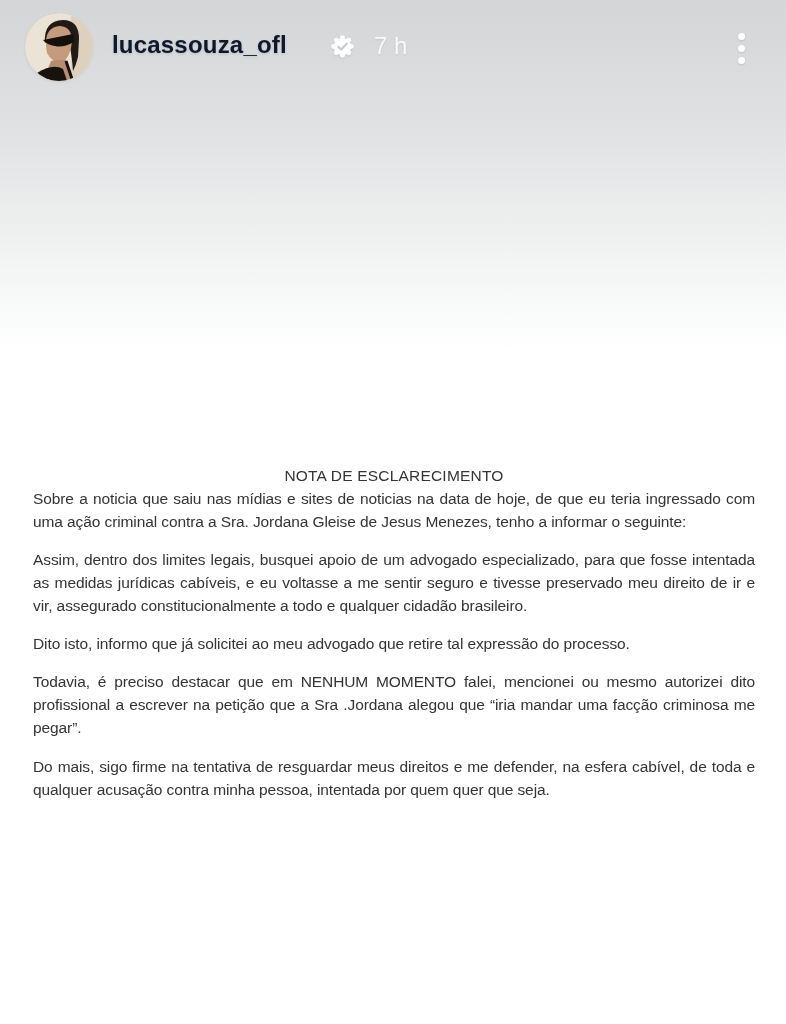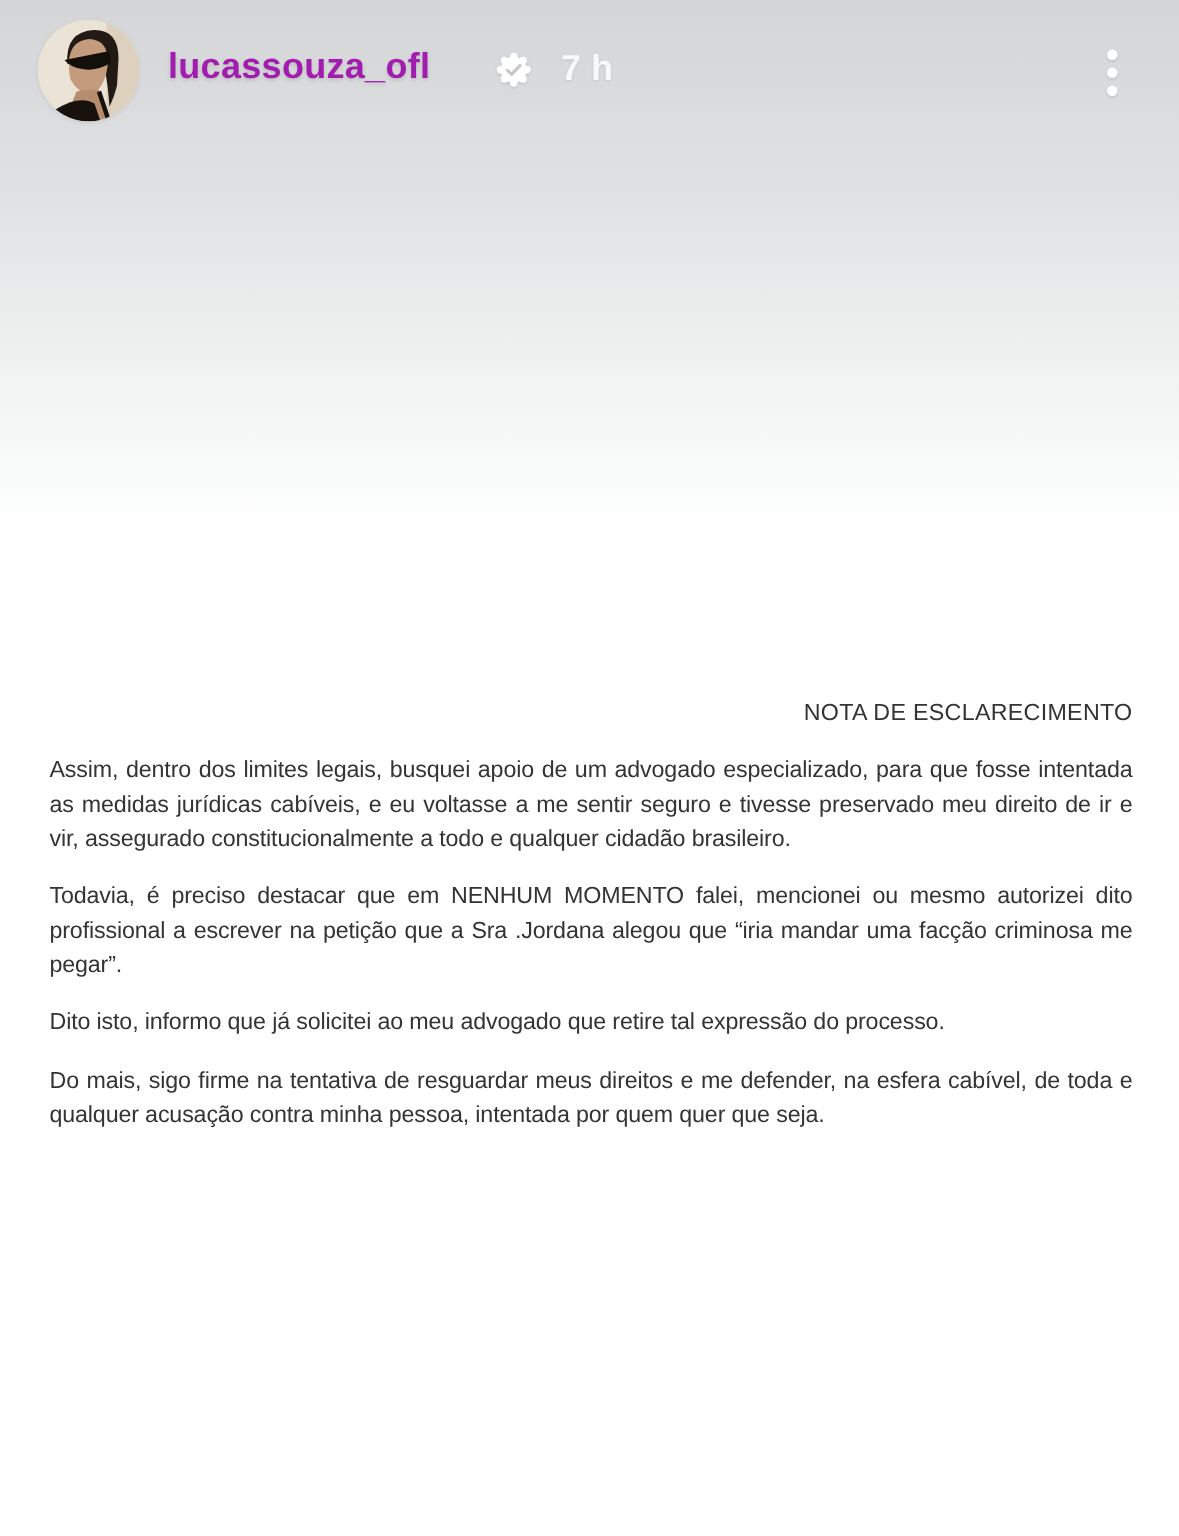--- a/index.html
+++ b/index.html
@@ -48,39 +48,39 @@
     box-shadow: 0 1px 3px rgba(0,0,0,0.08);
   }
   .avatar svg { display: block; width: 100%; height: 100%; }
 
   .username {
     position: absolute;
     left: 112px; top: 31px;
     font-size: 24px;
     font-weight: bold;
     letter-spacing: 0.2px;
-    color: #a21caf;
+    color: #0f172a;
     text-shadow: 0 1px 3px rgba(0,0,0,0.14);
     cursor: pointer;
     white-space: nowrap;
   }
 
   .verified {
     position: absolute;
     left: 331px; top: 35px;
     width: 23px; height: 23px;
   }
   .verified svg { display: block; width: 100%; height: 100%;
     filter: drop-shadow(0 1px 1px rgba(0,0,0,0.10)); }
 
   .timestamp {
     position: absolute;
     left: 374px; top: 32px;
     font-size: 24px;
-    font-weight: bold;
+    font-weight: normal;
     color: rgba(255,255,255,0.88);
     text-shadow: 0 1px 2px rgba(0,0,0,0.10);
     white-space: nowrap;
   }
 
   .more-btn {
     position: absolute;
     left: 723px; top: 22px;
     width: 36px; height: 52px;
     background: transparent;
@@ -109,22 +109,21 @@
     font-size: 15.5px;
     line-height: 23px;
     letter-spacing: -0.1px;
     text-align: justify;
     text-justify: inter-word;
   }
   .note .title {
     font-size: 15.5px;
     font-weight: normal;
     letter-spacing: 0.2px;
-    margin-bottom: 15px;
-    text-align: right;
+    text-align: center;
   }
   .note p { margin: 0 0 15px 0; }
   .note p:last-child { margin-bottom: 0; margin-top: 16px; }
 </style>
 </head>
 <body>
 
 <div class="story">
 
   <div class="story-gradient"></div>
@@ -183,19 +182,20 @@
         <span class="dot"></span>
         <span class="dot"></span>
         <span class="dot"></span>
       </span>
     </button>
 
   </div>
 
   <div class="note">
     <div class="title">NOTA DE ESCLARECIMENTO</div>
+    <p>Sobre a noticia que saiu nas mídias e sites de noticias na data de hoje, de que eu teria ingressado com uma ação criminal contra a Sra. Jordana Gleise de Jesus Menezes, tenho a informar o seguinte:</p>
     <p>Assim, dentro dos limites legais, busquei apoio de um advogado especializado, para que fosse intentada as medidas jurídicas cabíveis, e eu voltasse a me sentir seguro e tivesse preservado meu direito de ir e vir, assegurado constitucionalmente a todo e qualquer cidadão brasileiro.</p>
+    <p>Dito isto, informo que já solicitei ao meu advogado que retire tal expressão do processo.</p>
     <p>Todavia, é preciso destacar que em NENHUM MOMENTO falei, mencionei ou mesmo autorizei dito profissional a escrever na petição que a Sra .Jordana alegou que “iria mandar uma facção criminosa me pegar”.</p>
-    <p>Dito isto, informo que já solicitei ao meu advogado que retire tal expressão do processo.</p>
     <p>Do mais, sigo firme na tentativa de resguardar meus direitos e me defender, na esfera cabível, de toda e qualquer acusação contra minha pessoa, intentada por quem quer que seja.</p>
   </div>
 
 </div>
 
 </body></html>

